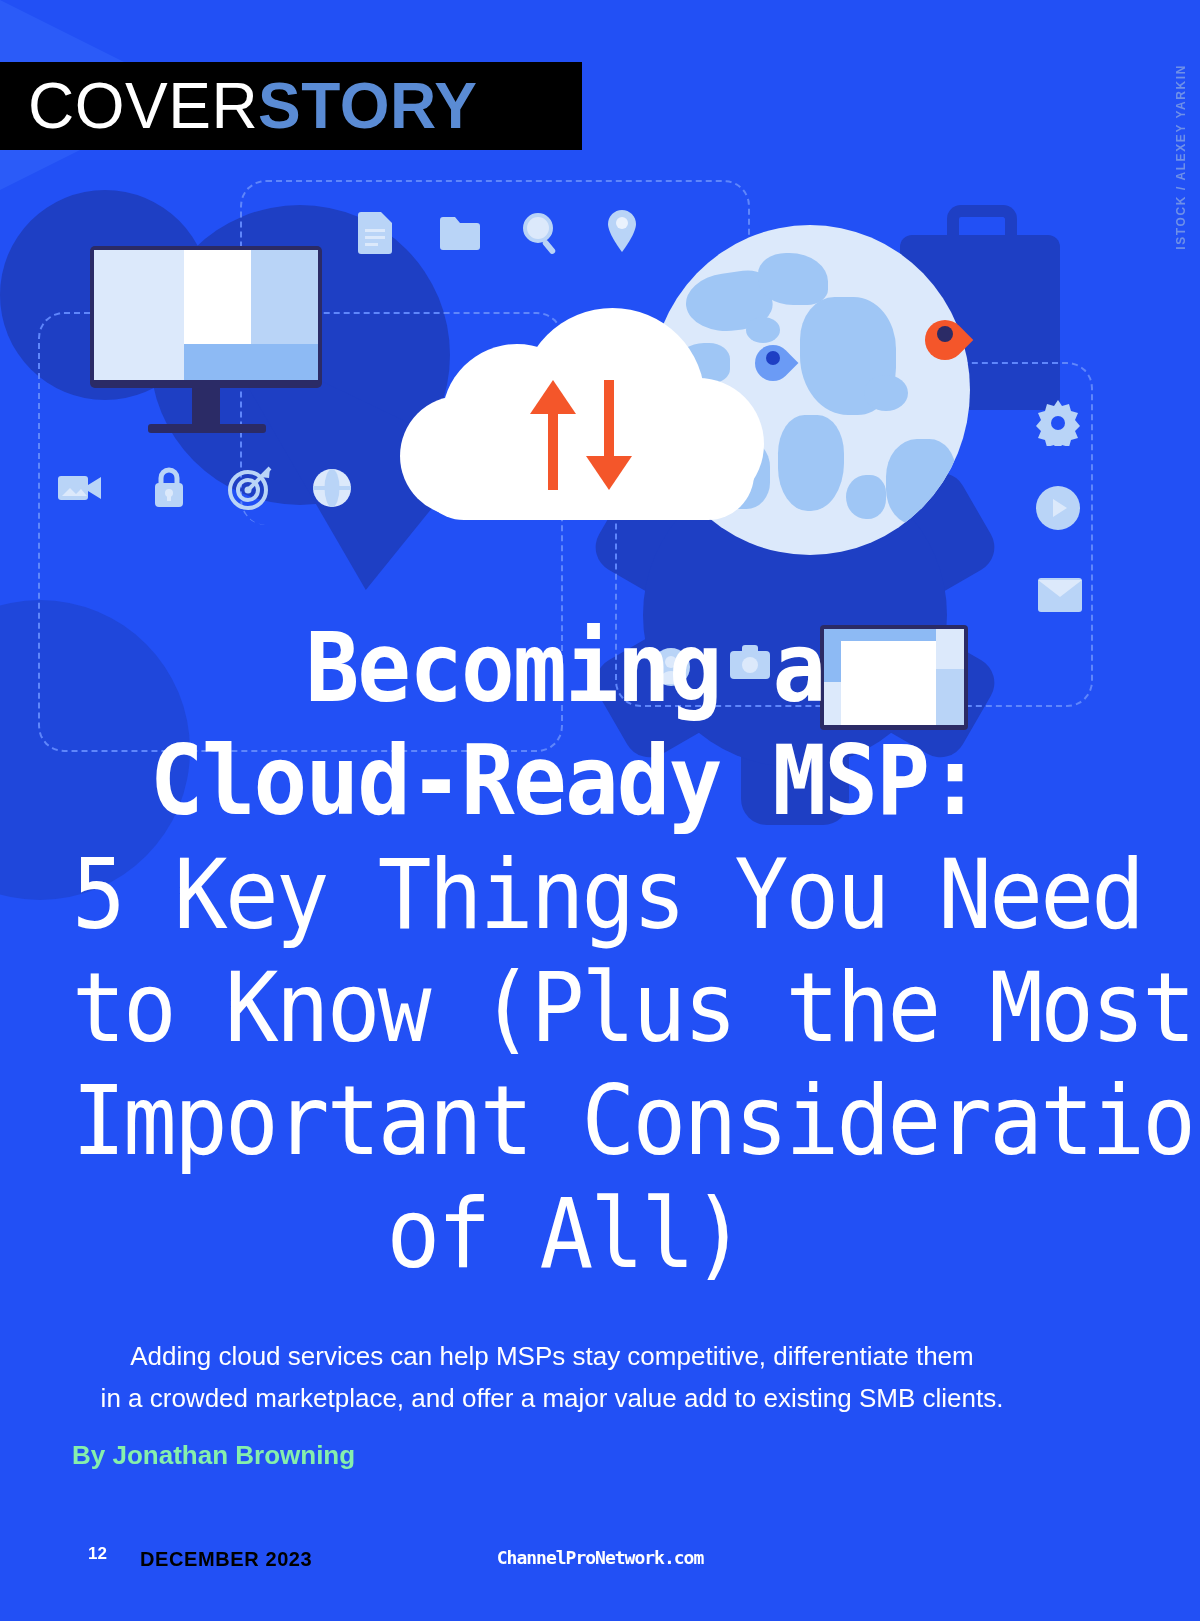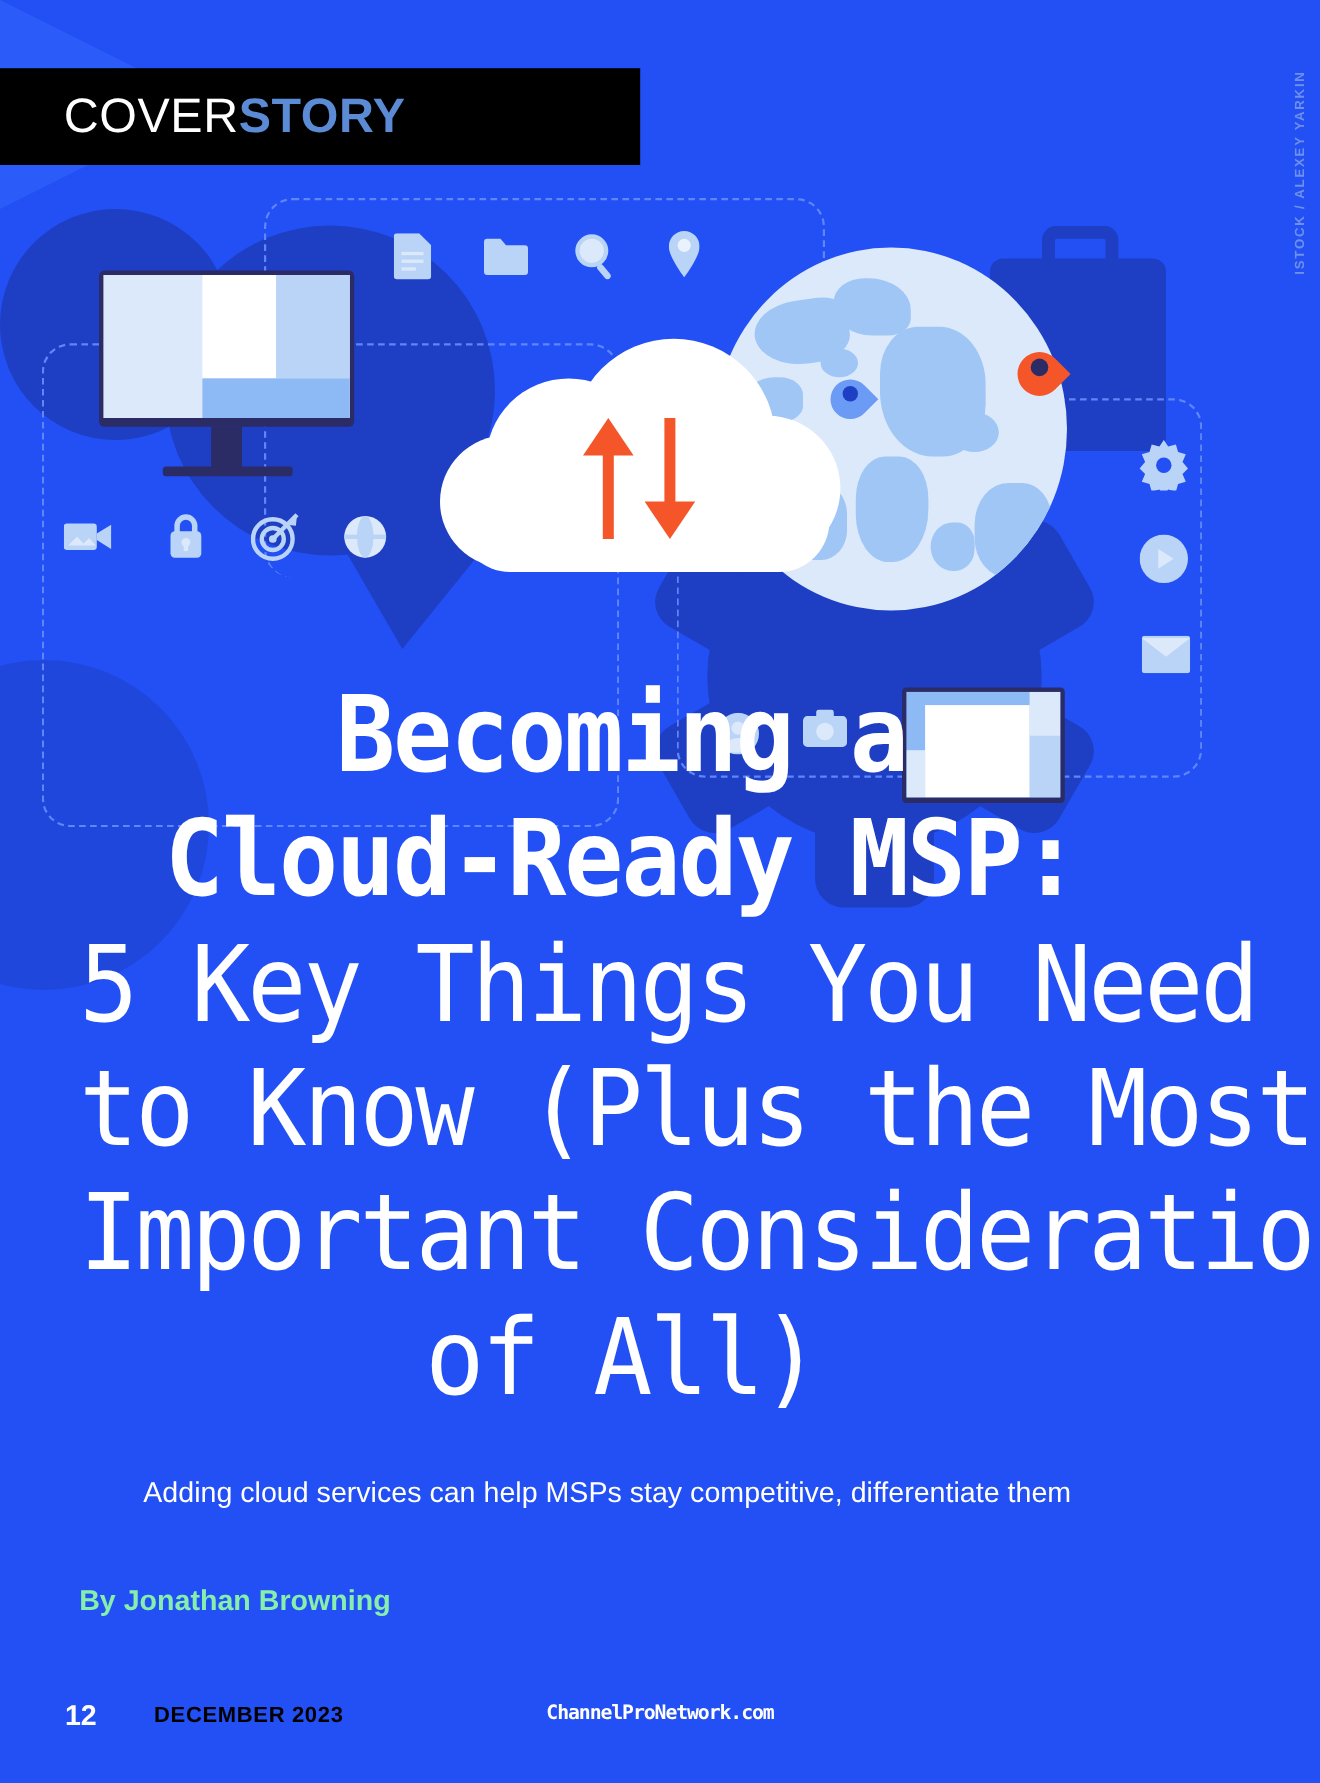--- a/index.html
+++ b/index.html
@@ -126,21 +126,21 @@
              border-top:34px solid #F4562A; }
 
   
   .ico { position:absolute; }
   .ico-fill  { fill:#B9D4F7; }
   .ico-fill2 { fill:#DCE9FB; }
 
   
   .banner { position:absolute; left:0; top:62px; width:582px; height:88px;
             background:#000000; display:flex; align-items:center; }
-  .banner-text { padding-left:58px; font-size:44px; line-height:1;
+  .banner-text { padding-left:28px; font-size:64px; line-height:1;
                  letter-spacing:.5px; white-space:nowrap; }
   .banner-cover { color:#ffffff; font-weight:400; }
   .banner-story { color:#5A8BD4; font-weight:700; }
 
   
   .credit { position:absolute; right:12px; top:64px;
             writing-mode:vertical-rl; transform:rotate(180deg);
             color:#6E90E8; font-size:12px; font-weight:700; letter-spacing:1.6px; }
 
   
@@ -155,22 +155,22 @@
   
   .deck { position:absolute; left:72px; top:1335px; width:960px;
           color:#ffffff; font-size:26px; line-height:1.62;
           font-family:"Liberation Sans", sans-serif; }
   .deck p { margin:0;text-align:center; }
   .byline { position:absolute; left:72px; top:1440px; color:#86efac;
             font-size:26px; font-weight:700; }
 
   
   .footer { position:absolute; left:0; right:0; top:1544px; height:40px; }
-  .f-page { position:absolute; left:59px; top:0; color:#ffffff;
-            font-size:26px; font-weight:700; }
+  .f-page { position:absolute; left:88px; top:0; color:#ffffff;
+            font-size:17px; font-weight:700; }
   .f-date { position:absolute; left:140px; top:4px; color:#000000;
             font-size:20px; font-weight:700; letter-spacing:.6px; }
   .f-site { position:absolute; left:0; right:0; top:3px; text-align:center;
             color:#ffffff; font-size:18px; font-weight:700;
             font-family:"DejaVu Sans Mono", monospace; letter-spacing:-1px; }
 </style>
 </head>
 <body>
 
 <div class="page">
@@ -345,20 +345,21 @@
     <div class="hl-line hl-heavy">Becoming a</div>
     <div class="hl-line hl-heavy">Cloud-Ready MSP:</div>
     <div class="hl-line hl-light">5 Key Things You Need</div>
     <div class="hl-line hl-light">to Know (Plus the Most</div>
     <div class="hl-line hl-light">Important Consideration</div>
     <div class="hl-line hl-light">of All)</div>
   </div>
 
   <div class="deck">
     <p>Adding cloud services can help MSPs stay competitive, differentiate them</p>
+    <p>in a crowded marketplace, and offer a major value add to existing SMB clients.</p>
   </div>
 
   <div class="byline">By Jonathan Browning</div>
 
   <div class="footer">
     <div class="f-page">12</div>
     <div class="f-date">DECEMBER 2023</div>
     <div class="f-site">ChannelProNetwork.com</div>
   </div>
 

